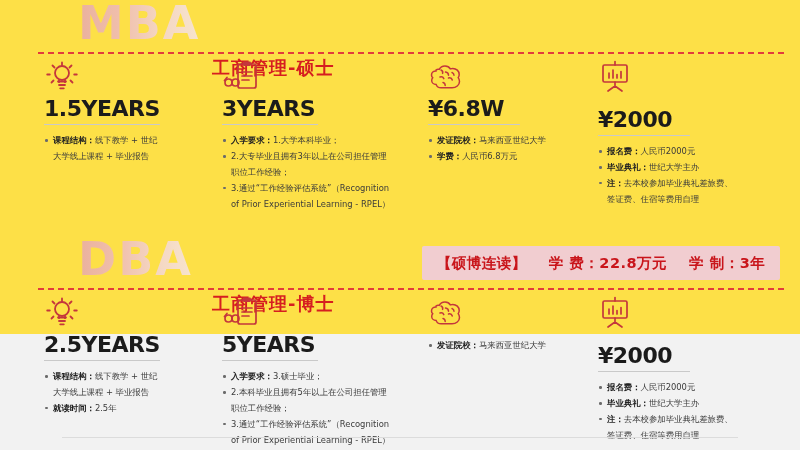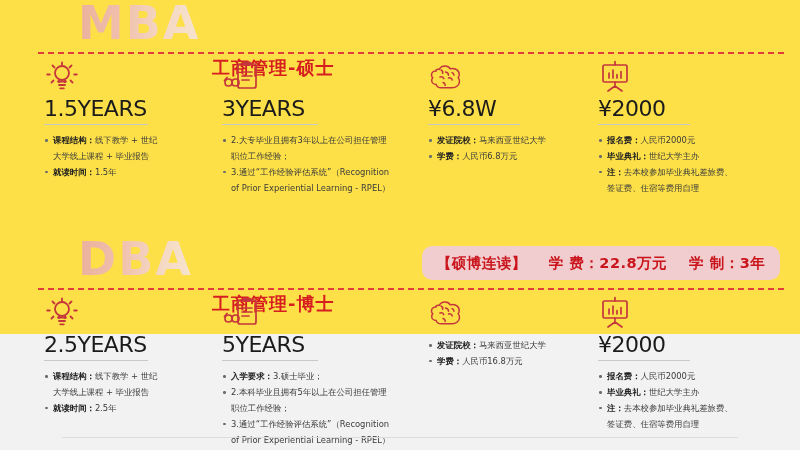--- a/index.html
+++ b/index.html
@@ -38,52 +38,52 @@
   }
   .dashline{
     position:absolute;left:38px;right:16px;top:52px;height:0;
     border-top:2px dashed #e23b3d;
   }
   .sec-dba .dashline{top:52px;}
 
   
   .promo{
     position:absolute;left:422px;top:246px;width:358px;height:34px;
-    background:#f1cdd0;border-radius:10px;
+    background:#f1cdd0;border-radius:2px;
     display:flex;align-items:center;justify-content:center;gap:22px;
     color:#c9151b;font-weight:bold;font-size:14.5px;
     font-family:"DejaVu Sans","Liberation Sans",sans-serif;
     letter-spacing:.5px;
     z-index:4;
   }
 
   
   .cols{position:absolute;left:0;top:60px;width:800px;}
   .col{position:absolute;top:0;}
   .c1{left:44px;width:180px;}
   .c2{left:222px;width:200px;}
   .c3{left:428px;width:160px;}
   .c4{left:598px;width:196px;}
 
   .icon{height:34px;display:block;margin-bottom:3px;}
   .icon svg{display:block;}
 
   .bignum{
-    font-size:22px;font-weight:normal;color:#1b1b1b;
+    font-size:22px;font-weight:bold;color:#1b1b1b;
     font-family:"DejaVu Sans",sans-serif;
     letter-spacing:-.5px;
     line-height:1.1;
     padding-bottom:3px;
     border-bottom:1px solid #c9c9c9;
     display:inline-block;
     min-width:104px;
   }
   .c2 .bignum{min-width:96px;}
   .c3 .bignum{min-width:92px;}
-  .c4 .bignum{min-width:92px;}
+  .c4 .bignum{min-width:92px;margin-top:11px;}
 
   ul.bullets{
     list-style:none;margin:9px 0 0 0;padding:0;
     font-size:8.4px;line-height:1.65;color:#3a3a3a;
     font-family:"DejaVu Sans","Liberation Sans",sans-serif;
   }
   ul.bullets li{
     position:relative;padding-left:9px;margin-bottom:2px;
   }
   ul.bullets li.dot::before{
@@ -119,39 +119,39 @@
               <path d="M18 2.5v3M8.5 5.5l2 2M27.5 5.5l-2 2M3.2 14.5h2.6M30.2 14.5h2.6M7.5 22.5l2-2M28.5 22.5l-2-2"></path>
               <path d="M14 21.5h8M15 25h6M16.2 28.3h3.6"></path>
               <path d="M15 20.2v2M21 20.2v2"></path>
             </g>
           </svg>
         </div>
         <div class="bignum">1.5YEARS</div>
         <ul class="bullets">
           <li class="dot"><b>课程结构：</b><span>线下教学 + 世纪</span></li>
           <li class="cont"><span>大学线上课程 + 毕业报告</span></li>
-          <li class="dot"><b>就读时间：</b><span>1.5年</span></li>
         </ul>
       </div>
 
       <div class="col c2">
         <div class="icon">
           <svg width="42" height="34" viewBox="0 0 42 34">
             <g stroke="#c4363c" stroke-width="1.7" fill="none" stroke-linecap="round">
               <rect x="16" y="4" width="18" height="24" rx="2"></rect>
               <rect x="21" y="1.5" width="8" height="4.5" rx="1.2" fill="#c4363c" stroke="none"></rect>
               <path d="M20 12h10M20 16h10M20 20h7"></path>
               <path d="M3 22.5c0-2 1.6-3.5 3.6-3.5S10 20.5 10 22.5 8.4 26 6.4 26 3 24.5 3 22.5z"></path>
               <path d="M10 22.5c0-2 1.6-3.5 3.6-3.5s3.4 1.5 3.4 3.5S15.4 26 13.4 26 10 24.5 10 22.5z"></path>
               <path d="M2.5 20.5L5 17.5"></path>
             </g>
           </svg>
         </div>
         <div class="bignum">3YEARS</div>
         <ul class="bullets">
+          <li class="dot"><b>入学要求：</b><span>1.大学本科毕业；</span></li>
           <li class="dot"><span>2.大专毕业且拥有3年以上在公司担任管理</span></li>
           <li class="cont"><span>职位工作经验；</span></li>
           <li class="dot"><span>3.通过“工作经验评估系统”（Recognition</span></li>
           <li class="cont"><span>of Prior Experiential Learning - RPEL）</span></li>
         </ul>
       </div>
 
       <div class="col c3">
         <div class="icon">
           <svg width="38" height="34" viewBox="0 0 38 34">
@@ -245,21 +245,20 @@
         <div class="icon">
           <svg width="38" height="34" viewBox="0 0 38 34">
             <g stroke="#c4363c" stroke-width="1.5" fill="none" stroke-linecap="round">
               <path d="M8 11c-2.5 0-4.5 1.8-4.5 4 0 1.1.5 2.1 1.2 2.8-.6.7-1 1.6-1 2.6 0 2.2 2 4 4.4 4 .6 2 2.6 3.4 5 3.4h11c4 0 7.4-2.8 7.4-6.4 0-1.4-.5-2.7-1.3-3.8.6-.9 1-2 1-3.2 0-3.3-2.9-6-6.4-6-.9 0-1.7.2-2.5.5C21.3 7.1 19.3 6 17 6c-2.6 0-4.8 1.4-5.8 3.4-.9-.3-1.9-.4-3.2.6z"></path>
               <path d="M13 10c1.5.6 2 2 1.6 3.4M17.5 12c1.8.3 3 1.6 3 3.2M12 17c1.6-.5 3.2.2 3.8 1.6M20.5 18c1.8-.4 3.4.5 3.8 2M15 22.5c1.4.4 2.2 1.6 2.2 3M24 12.5c1.2.5 2 1.6 2 2.8"></path>
             </g>
           </svg>
         </div>
         <ul class="bullets">
           <li class="dot"><b>发证院校：</b><span>马来西亚世纪大学</span></li>
-          <li class="dot"><b>学费：</b><span>人民币16.8万元</span></li>
         </ul>
       </div>
 
       <div class="col c4">
         <div class="icon">
           <svg width="36" height="34" viewBox="0 0 36 34">
             <g stroke="#c4363c" stroke-width="1.7" fill="none" stroke-linecap="round">
               <rect x="5" y="5" width="24" height="17" rx="1.5"></rect>
               <path d="M17 1.5V5"></path>
               <path d="M11 18v-5M15 18v-8M19 18v-3.5M23 18v-6.5"></path>

